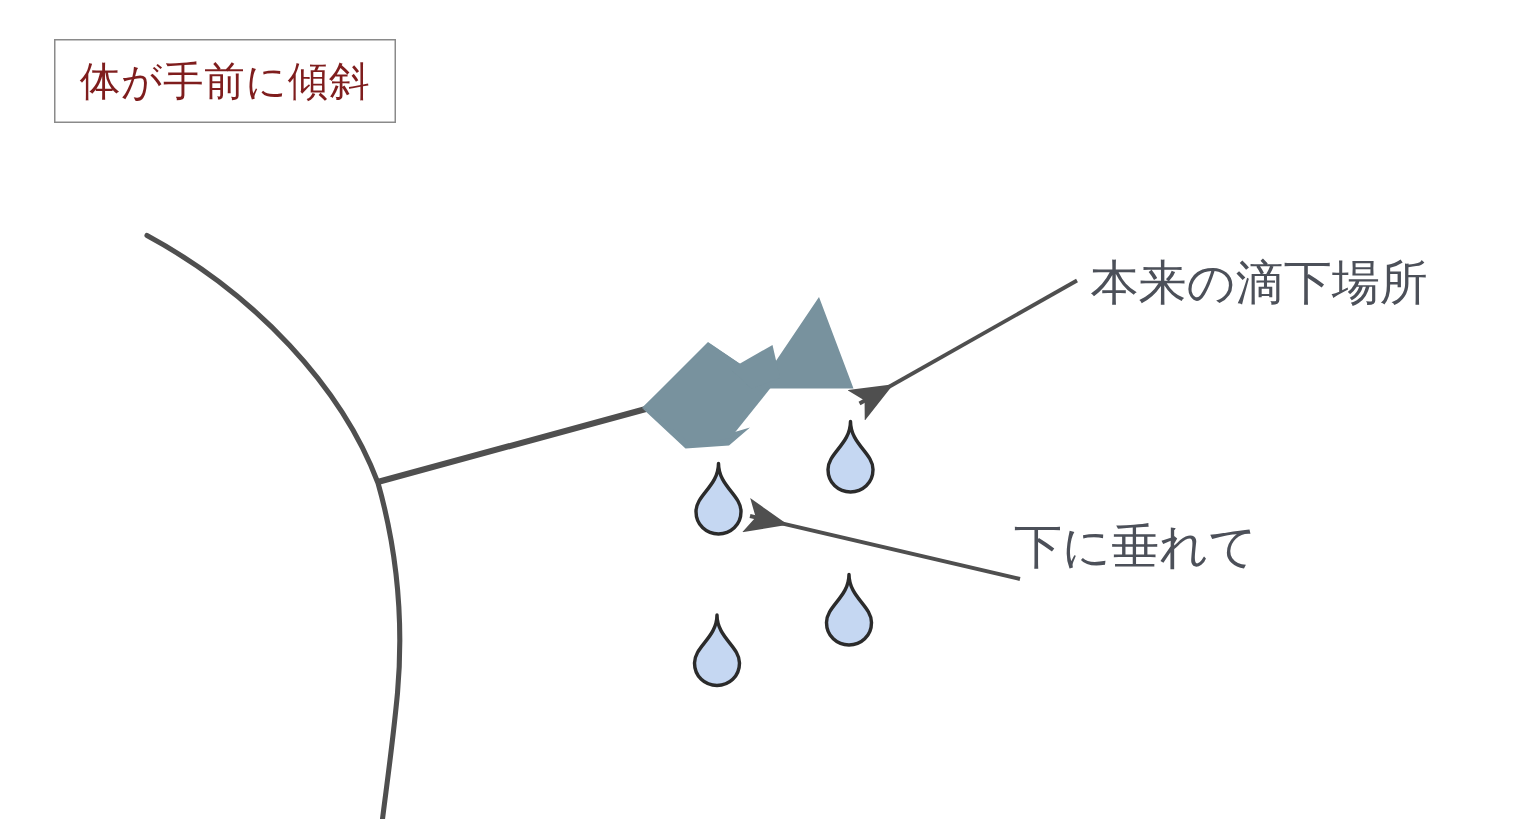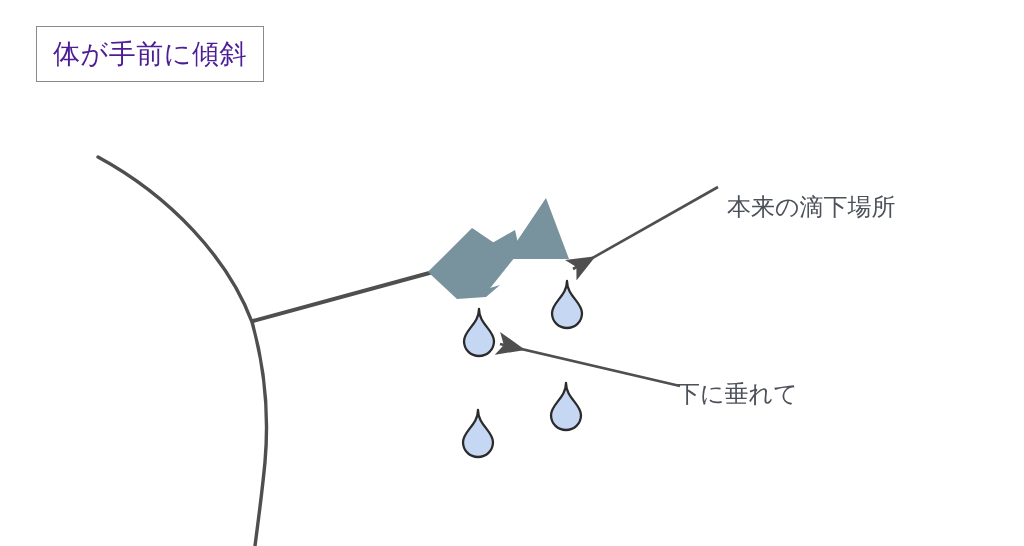--- a/index.html
+++ b/index.html
@@ -35,43 +35,41 @@
     height: 56px;
     border: 1.6px solid #8a8a8a;
     box-sizing: border-box;
     display: flex;
     align-items: center;
     justify-content: center;
     background: #ffffff;
   }
   .title-text {
     font-size: 27px;
-    color: #4c1d95;
+    color: #7f1d1d;
     letter-spacing: 0.5px;
     line-height: 1;
     white-space: nowrap;
   }
   
   .anno {
     position: absolute;
     color: #4c5059;
-    font-size: 24px;
+    font-size: 32px;
     line-height: 1.32;
     white-space: nowrap;
-    margin-top: 24px;
   }
   .anno-top {
     left: 727px;
     top: 167px;
   }
   .anno-bottom {
     left: 676px;
-    top: 356px;
+    top: 343px;
     text-align: left;
-    font-family: Liberation Mono, monospace;
   }
   .anno-bottom .line2 {
     margin-left: -2px;
   }
 </style>
 </head>
 <body>
 
 <div id="canvas-root">
 

